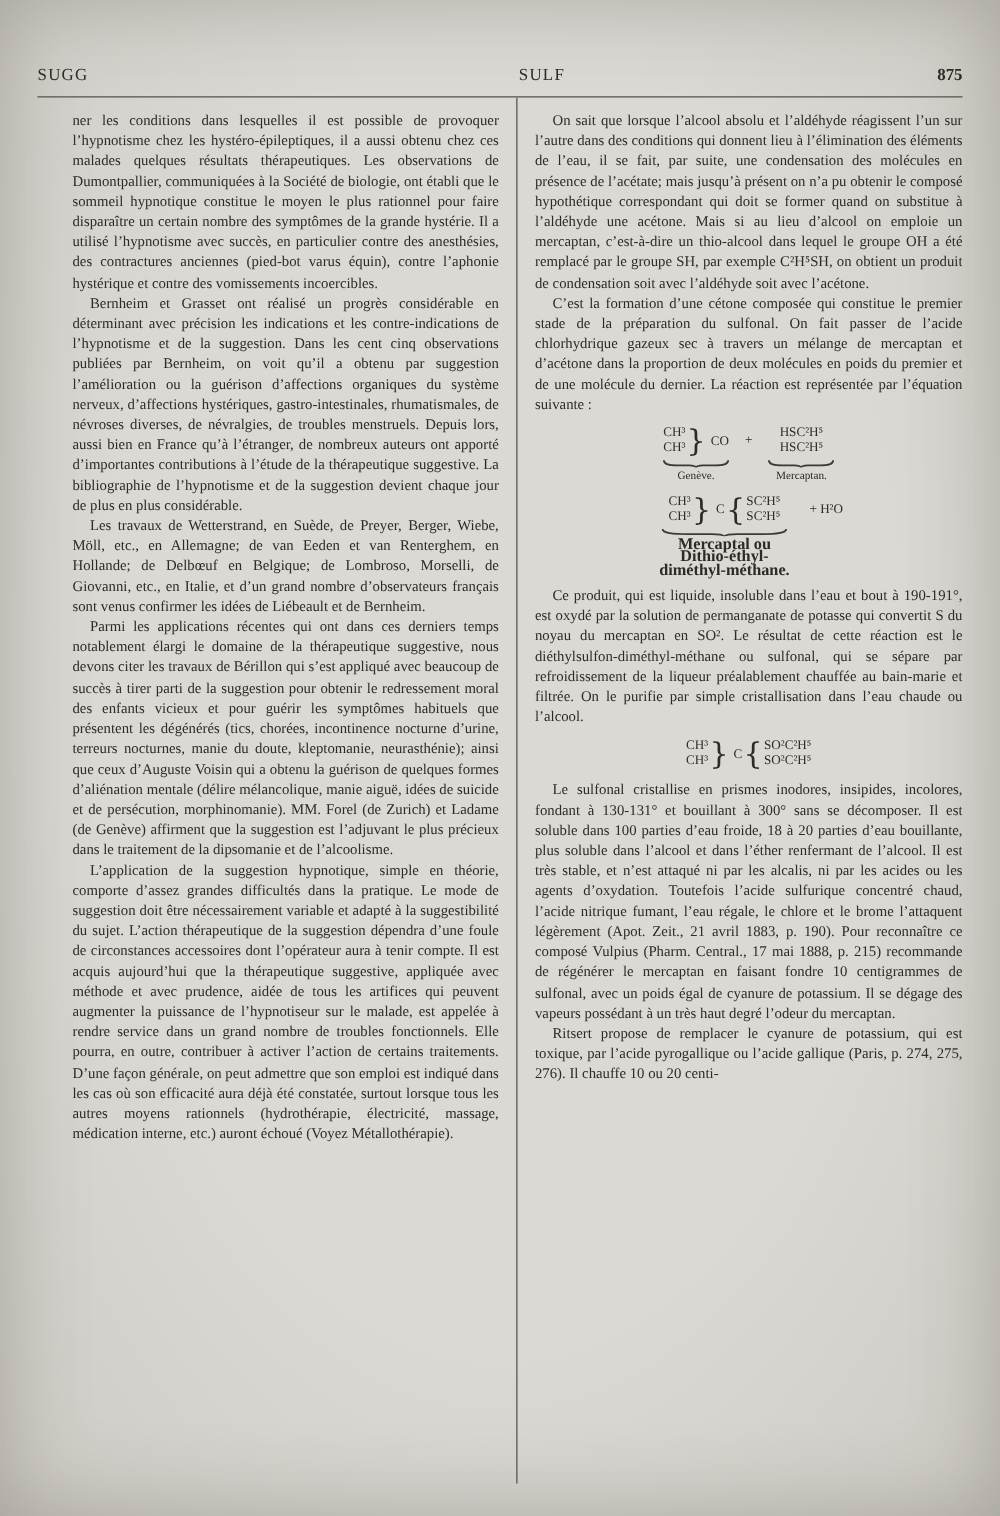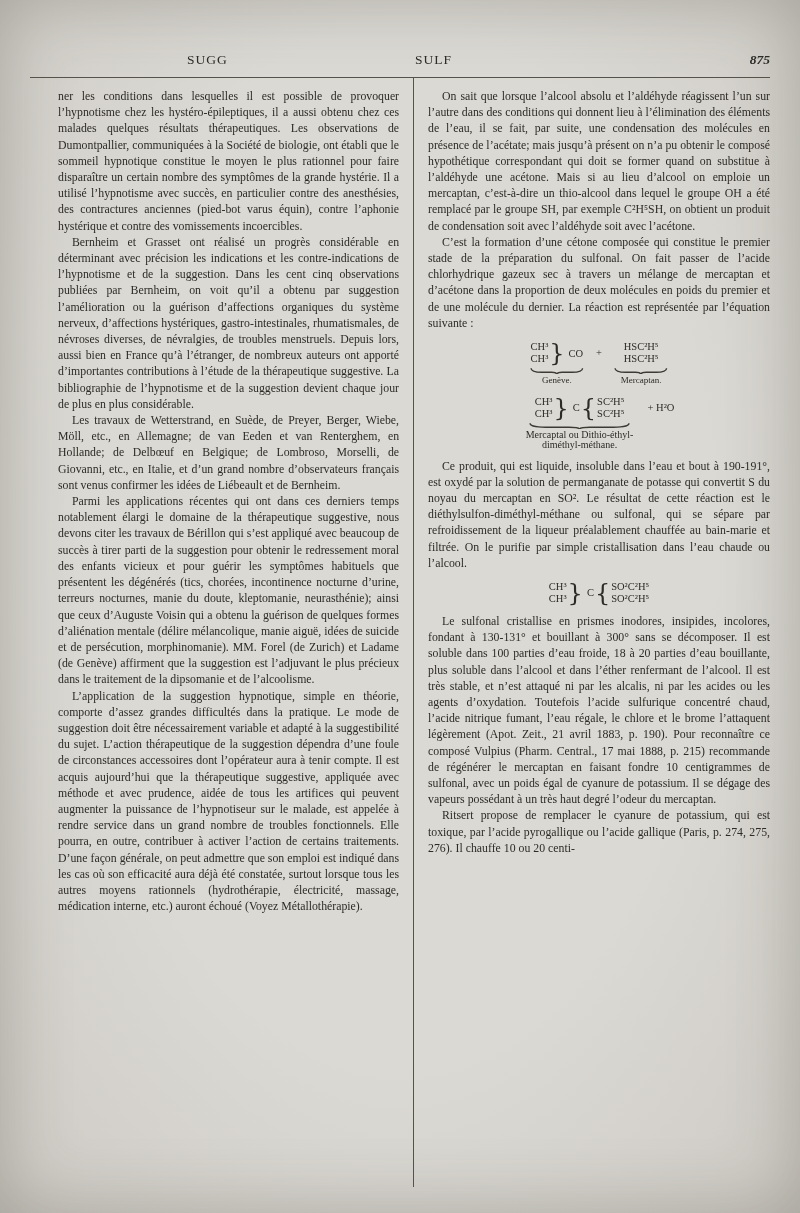--- a/index.html
+++ b/index.html
@@ -15,23 +15,23 @@
     width: 800px; height: 1213px;
     background: radial-gradient(ellipse at 50% 45%, #dbd9d4 55%, #cdcac4 100%);
     box-shadow: inset 0 0 70px rgba(62, 56, 44, 0.28);
     overflow: hidden;
   }
   
   .running-head {
     position: absolute; top: 52px; left: 30px; width: 740px; height: 20px;
     font-size: 13.5px; letter-spacing: 1px;
   }
-  .head-left  { position: absolute; left: 0;    width: 355px; text-align: center; }
+  .head-left  { position: absolute; left: 0;    width: 355px; }
   .head-right { position: absolute; left: 385px; width: 355px; text-align: left; }
-  .page-number{ position: absolute; right: 0; top: 0; font-weight: bold; letter-spacing: 0; font-style: italic; }
+  .page-number{ position: absolute; right: 0; top: 0; font-weight: bold; letter-spacing: 0; }
   .head-rule {
     position: absolute; top: 77px; left: 30px; width: 740px; height: 1px;
     background: #55524a;
   }
   
   .columns {
     position: absolute; top: 78px; left: 30px; width: 740px; bottom: 26px;
     display: flex; overflow: hidden;
   }
   .col { padding-top: 10px; margin-left: 28px; }
@@ -62,22 +62,23 @@
     font-size: 24px; line-height: 26px; font-weight: normal; margin: 0 1px;
   }
   .f-op   { margin-left: 3px; }
   .f-plus { margin: 0 10px; line-height: 26px; }
   .f-tail { margin-left: 12px; line-height: 26px; }
   .ubrace { width: 92%; height: 7px; margin-top: 1px; display: block; }
   .f-label {
     font-size: 9px; margin-top: 1px; text-align: center; line-height: 10.5px;
   }
   .f-caption {
-    font-size: 10px; margin-top: 1px; text-align: center; line-height: 10.5px;
+    font-size: 13px; margin-top: 1px; text-align: center; line-height: 10.5px;
     max-width: 112px;
+    font-weight: bold;
   }
 </style>
 </head>
 <body>
 
 <div class="page">
 
   <header class="running-head">
     <span class="head-left">SUGG</span>
     <span class="head-right">SULF</span>

